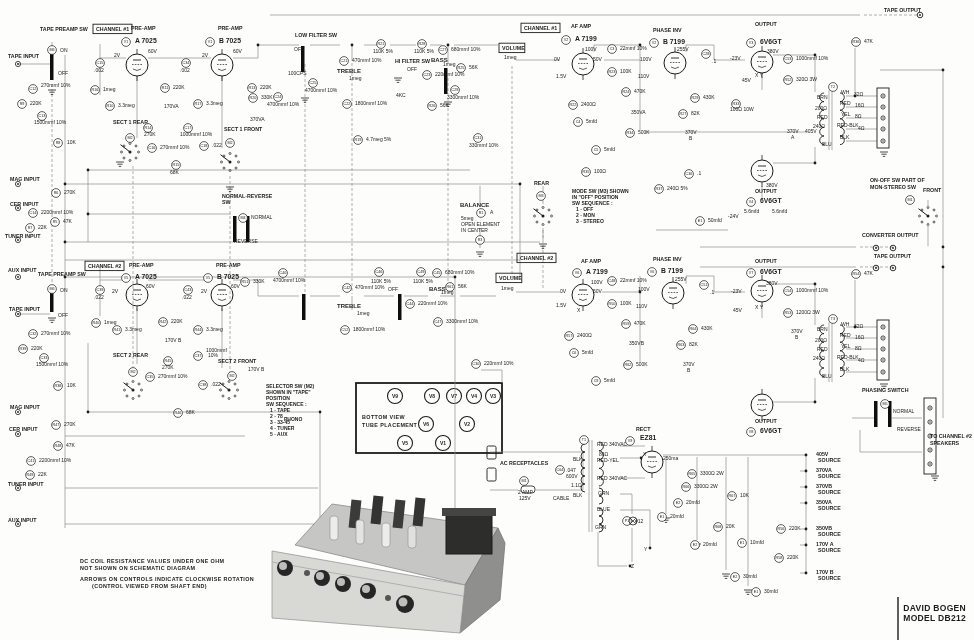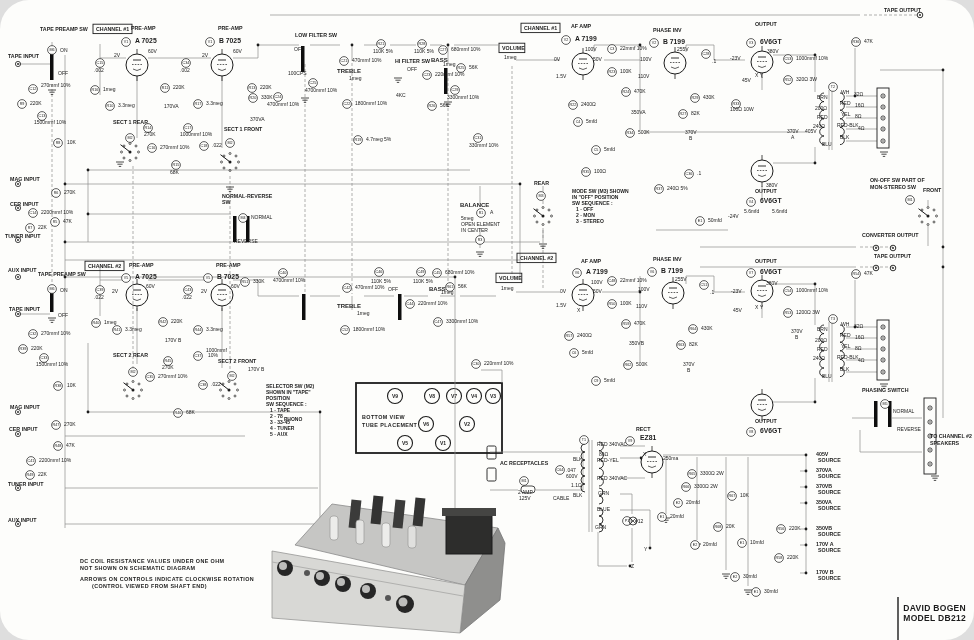--- a/index.html
+++ b/index.html
@@ -1,17 +1,17 @@
 <!DOCTYPE html>
 <html><head>
 <meta charset="utf-8">
 <style>
   html,body{margin:0;padding:0;background:#dedede;}
   #stage{position:relative;width:974px;height:640px;background:#fdfdfb;overflow:hidden;
-         font-family:"Liberation Sans",sans-serif;border-radius:29px;}
+         font-family:"Liberation Sans",sans-serif;}
   svg text{font-family:"Liberation Sans",sans-serif;fill:#1c1c1c;}
   .lt{font-size:5px;}
   .ls{font-size:5.3px;font-weight:700;}
   .lb{font-size:6px;font-weight:700;}
   .lbig{font-size:6.8px;font-weight:700;}
   .lnote{font-size:5px;font-weight:700;}
   .lc{font-size:3.7px;text-anchor:middle;}
   .nst{font-size:5.4px;font-weight:700;letter-spacing:.4px;}
   .ftr{font-size:8.5px;font-weight:700;text-anchor:end;letter-spacing:.3px;}
 </style>

